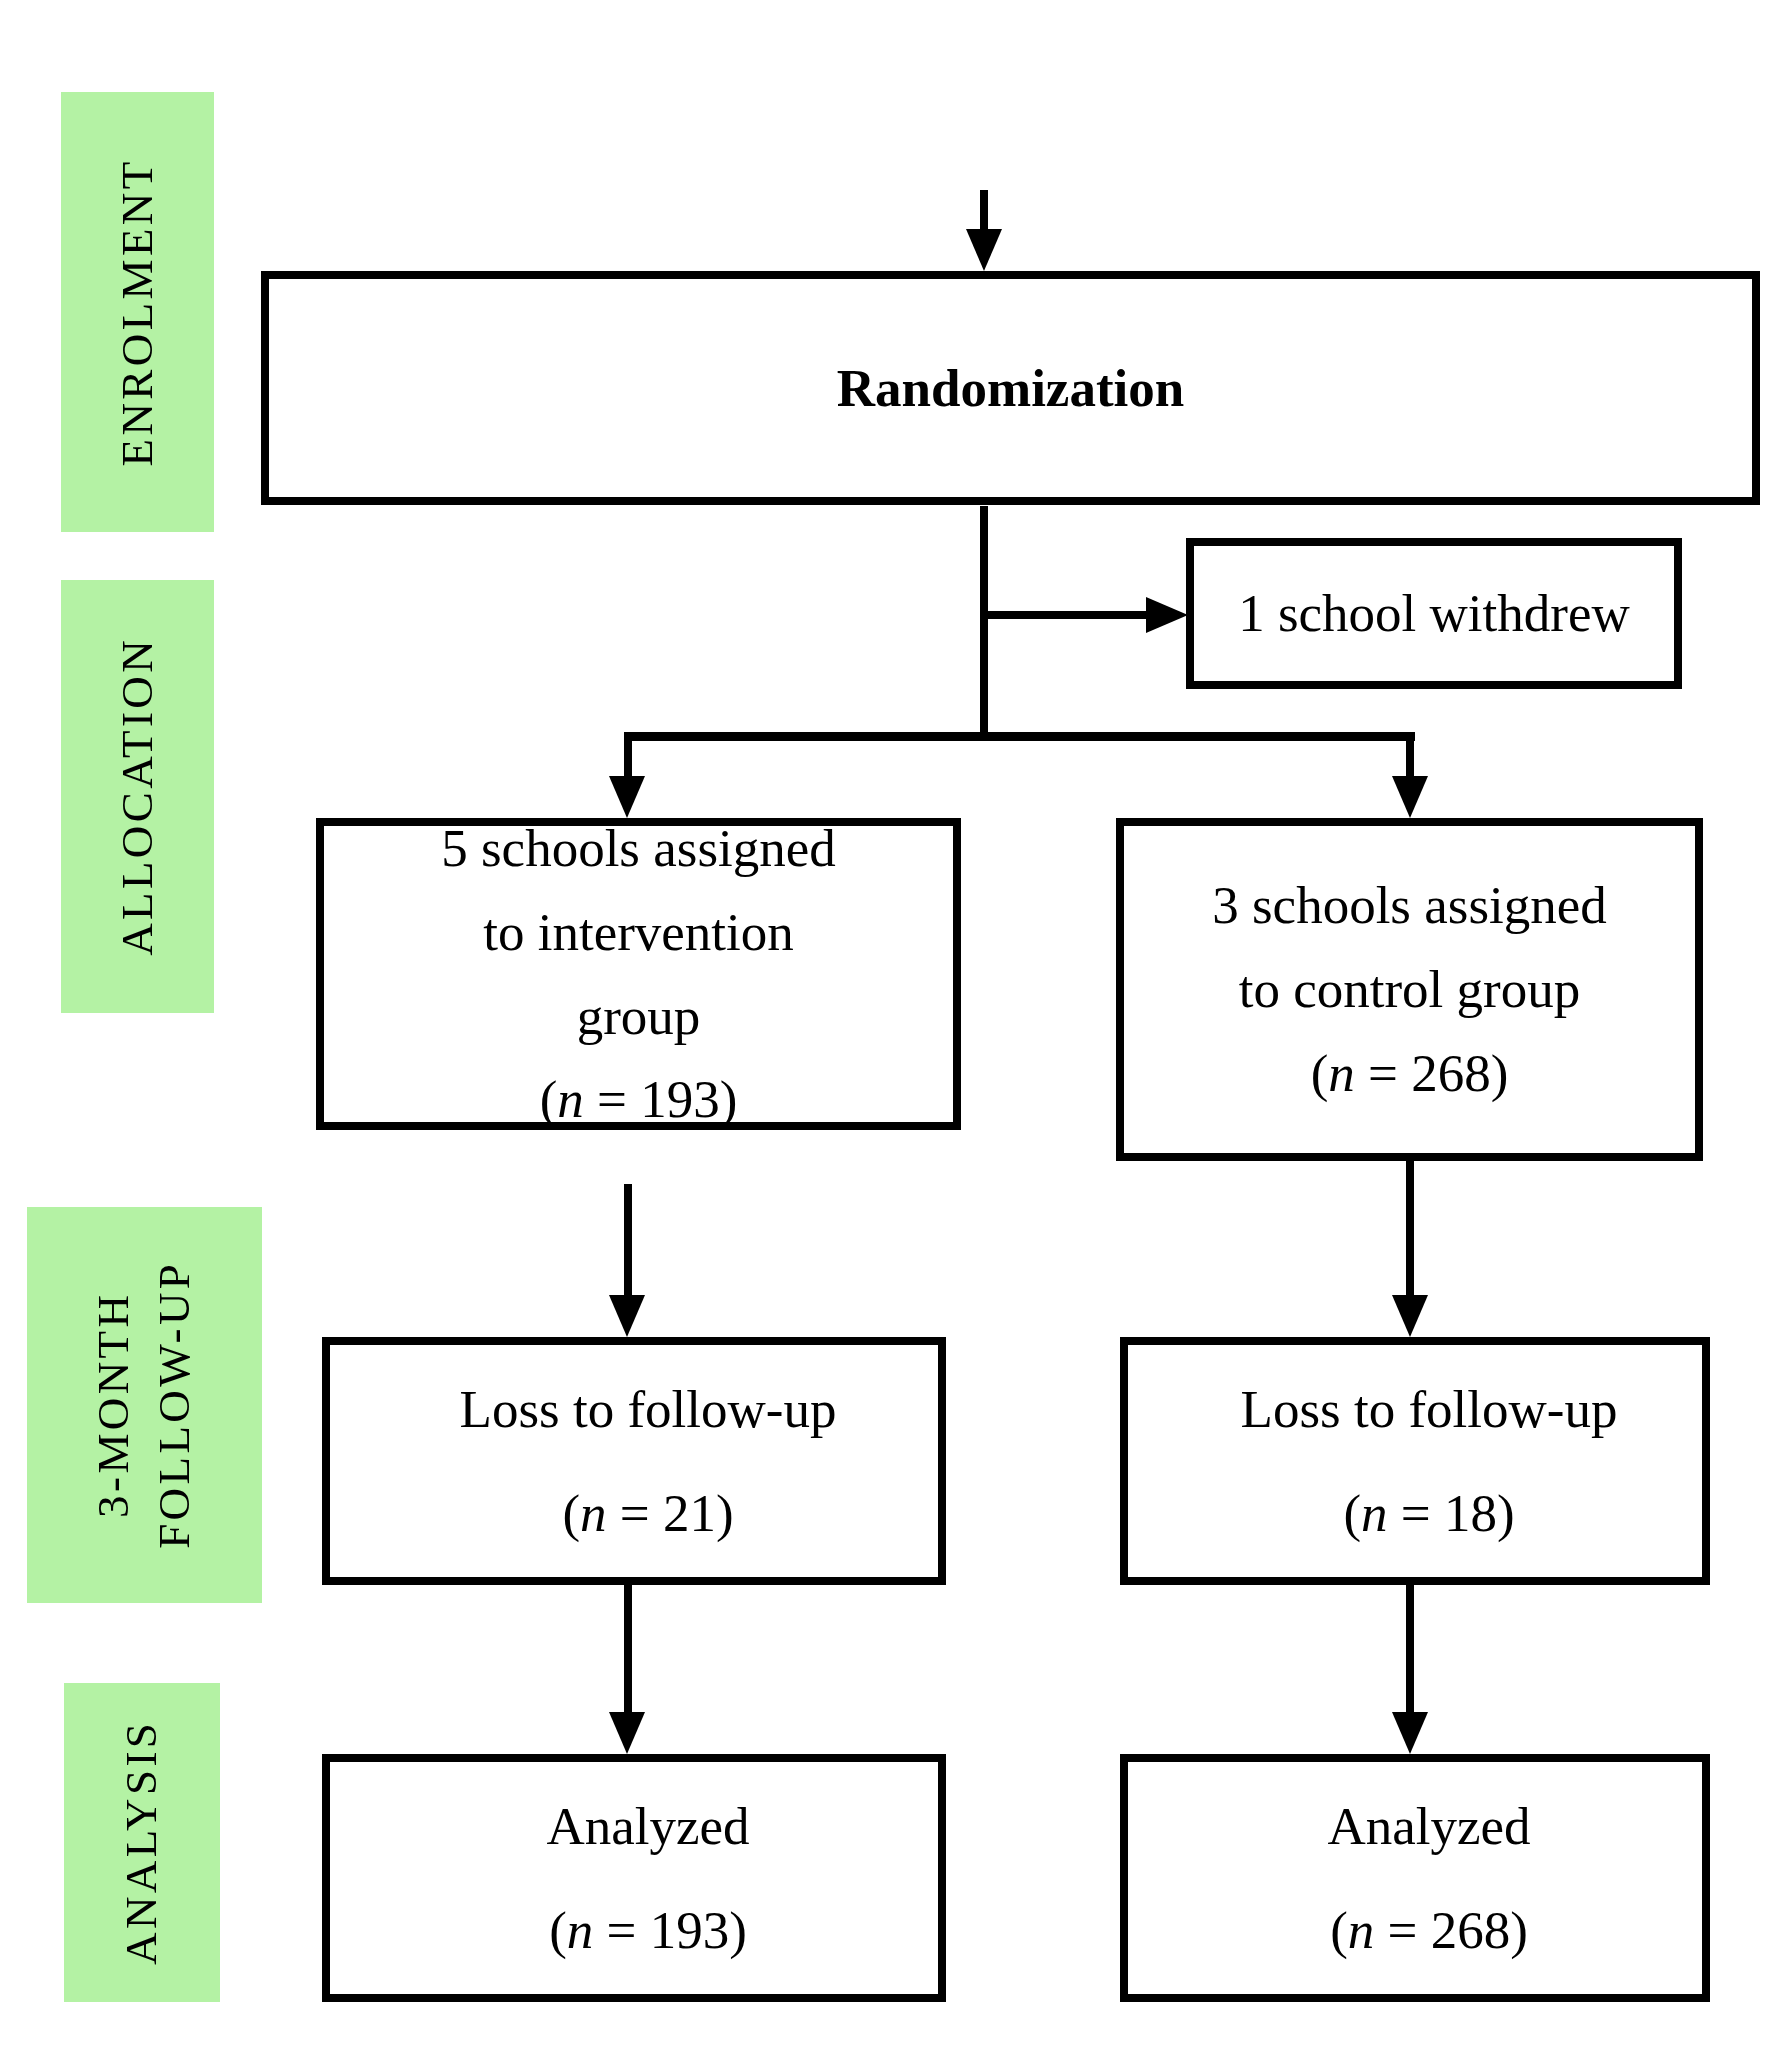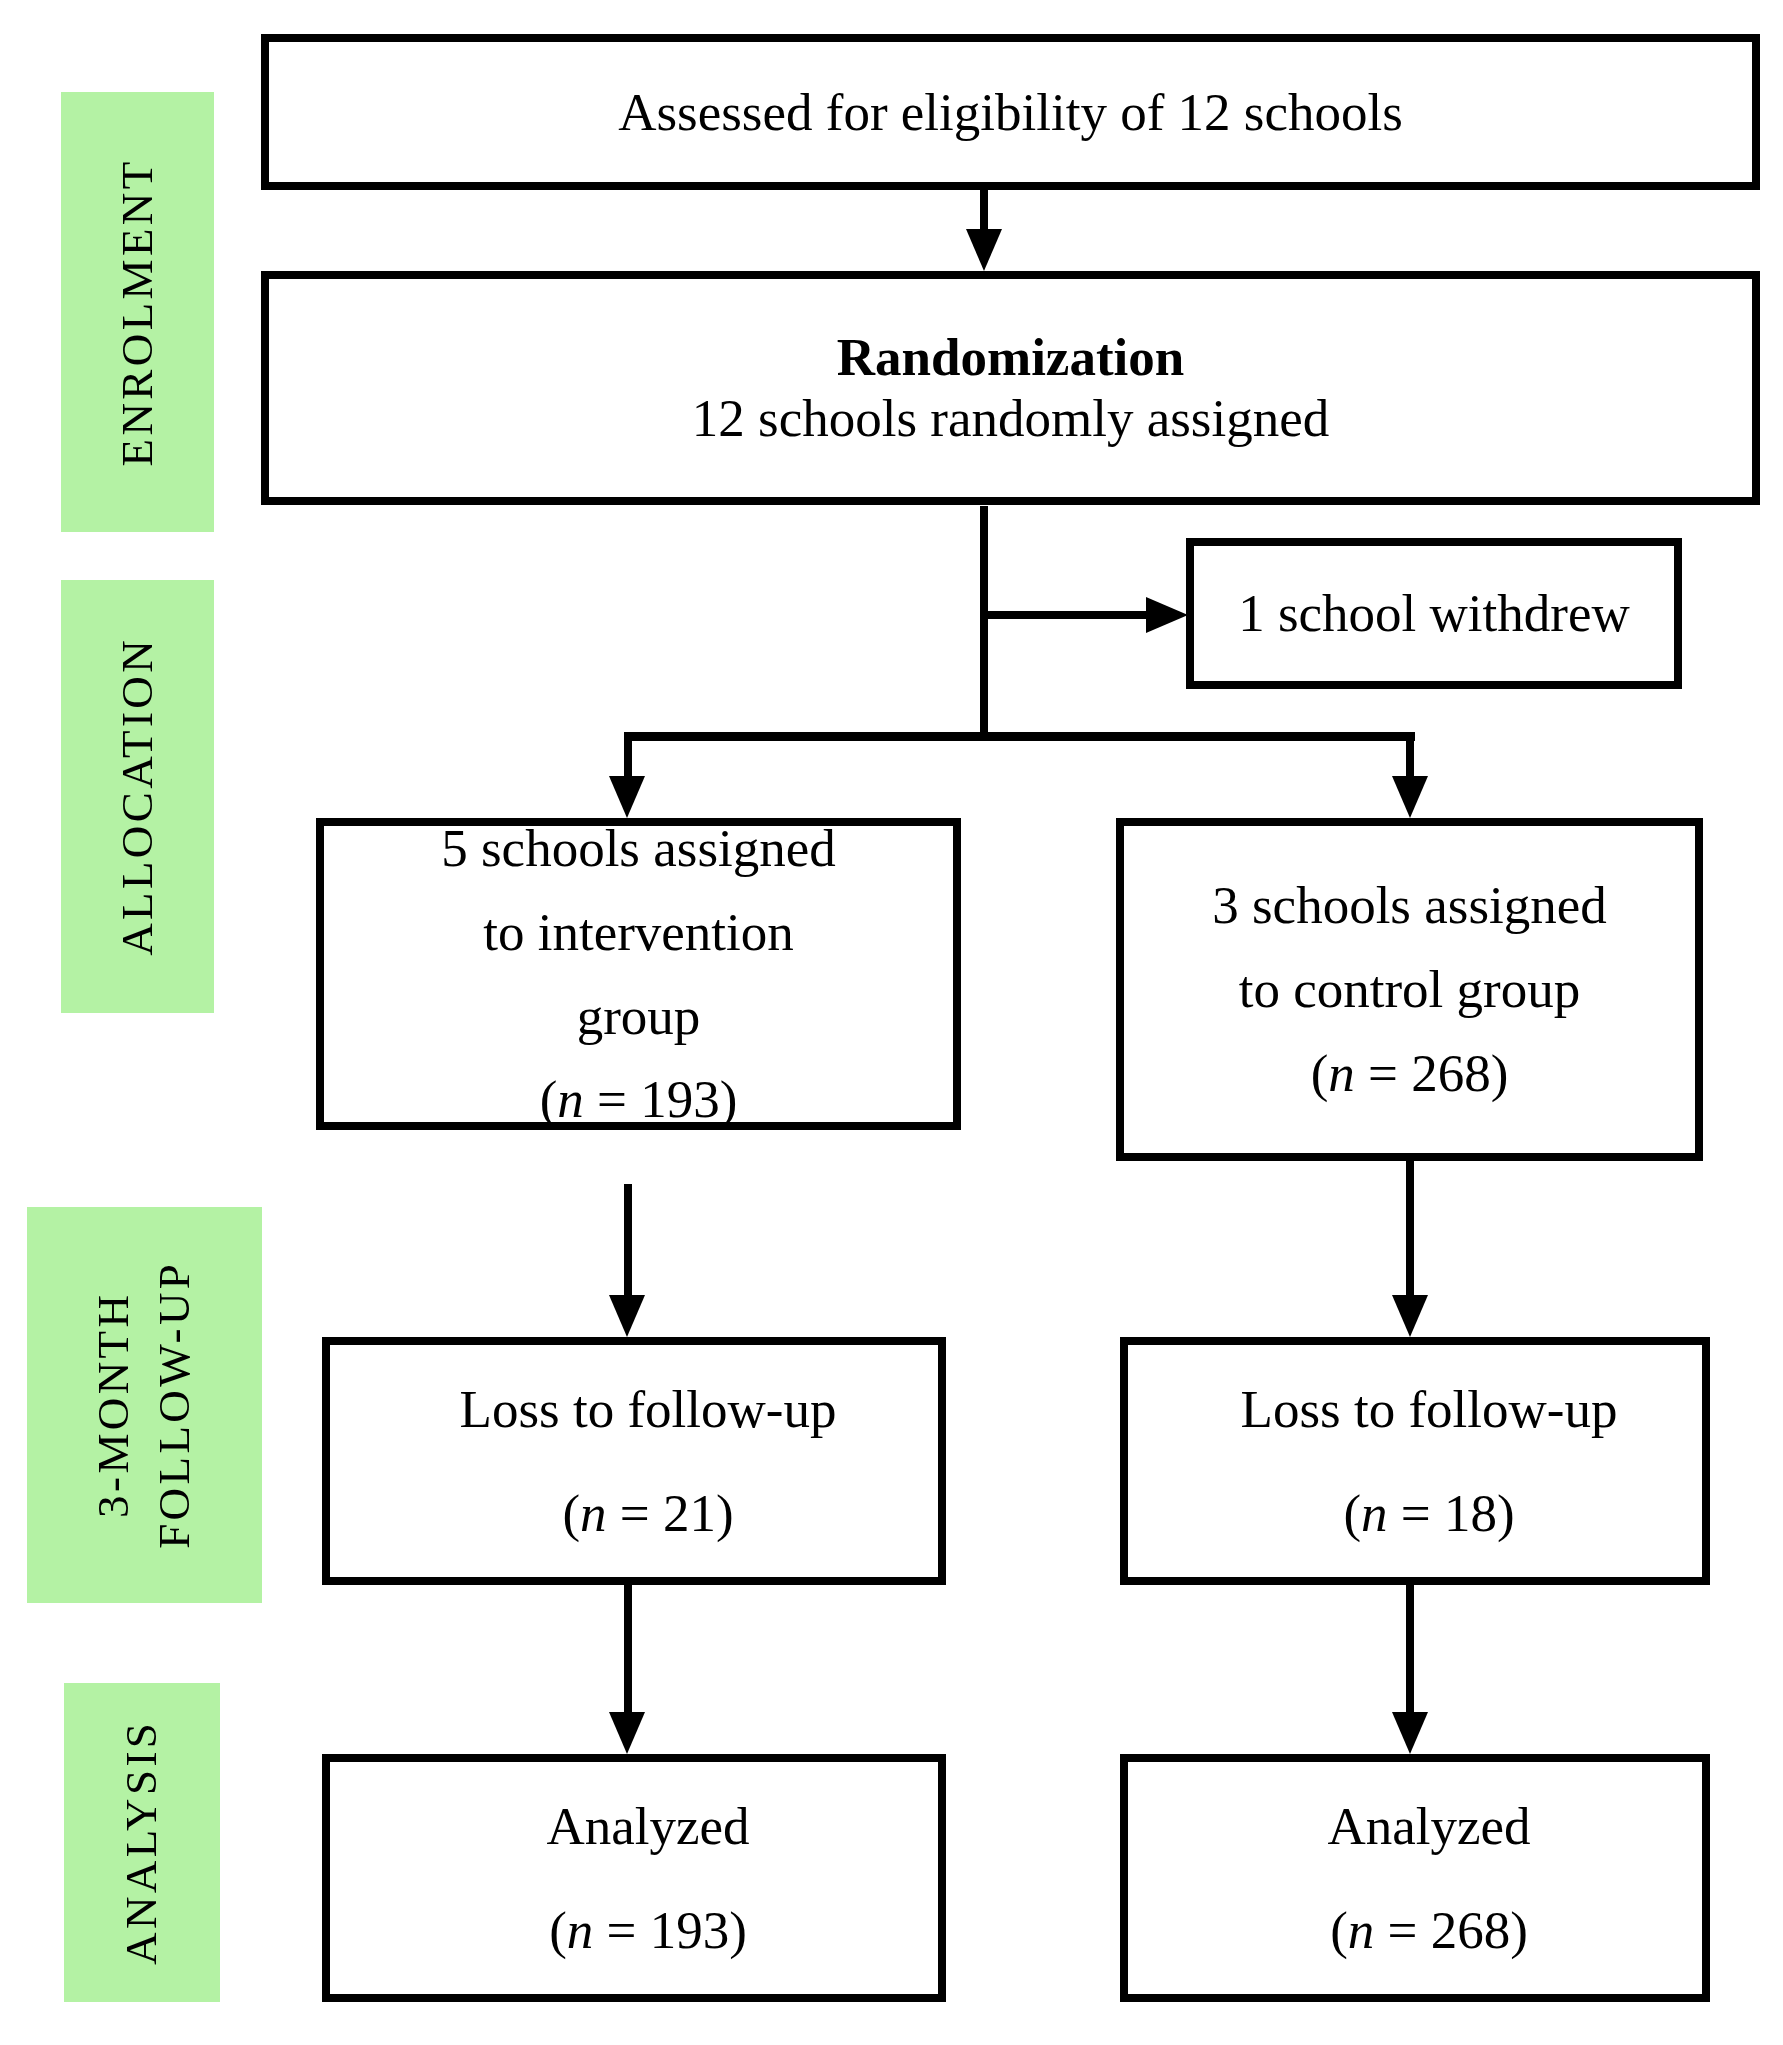--- a/index.html
+++ b/index.html
@@ -117,27 +117,23 @@
   <div class="gbox" id="g-followup">
     <div class="rot">
       <div class="rline">3-MONTH</div>
       <div class="rline">FOLLOW-UP</div>
     </div>
   </div>
   <div class="gbox" id="g-analysis">
     <div class="rot">ANALYSIS</div>
   </div>
 
-  <div class="fbox" id="b-assessed">
-    <div class="line">Assessed for eligibility of 12 schools</div>
-  </div>
 
   <div class="fbox gap-md" id="b-random">
     <div class="line bold">Randomization</div>
-    <div class="line">12 schools randomly assigned</div>
   </div>
 
   <div class="fbox" id="b-withdrew">
     <div class="line">1 school withdrew</div>
   </div>
 
   <div class="fbox gap-sm" id="b-alloc-l">
     <div class="line">5 schools assigned</div>
     <div class="line">to intervention</div>
     <div class="line">group</div>

